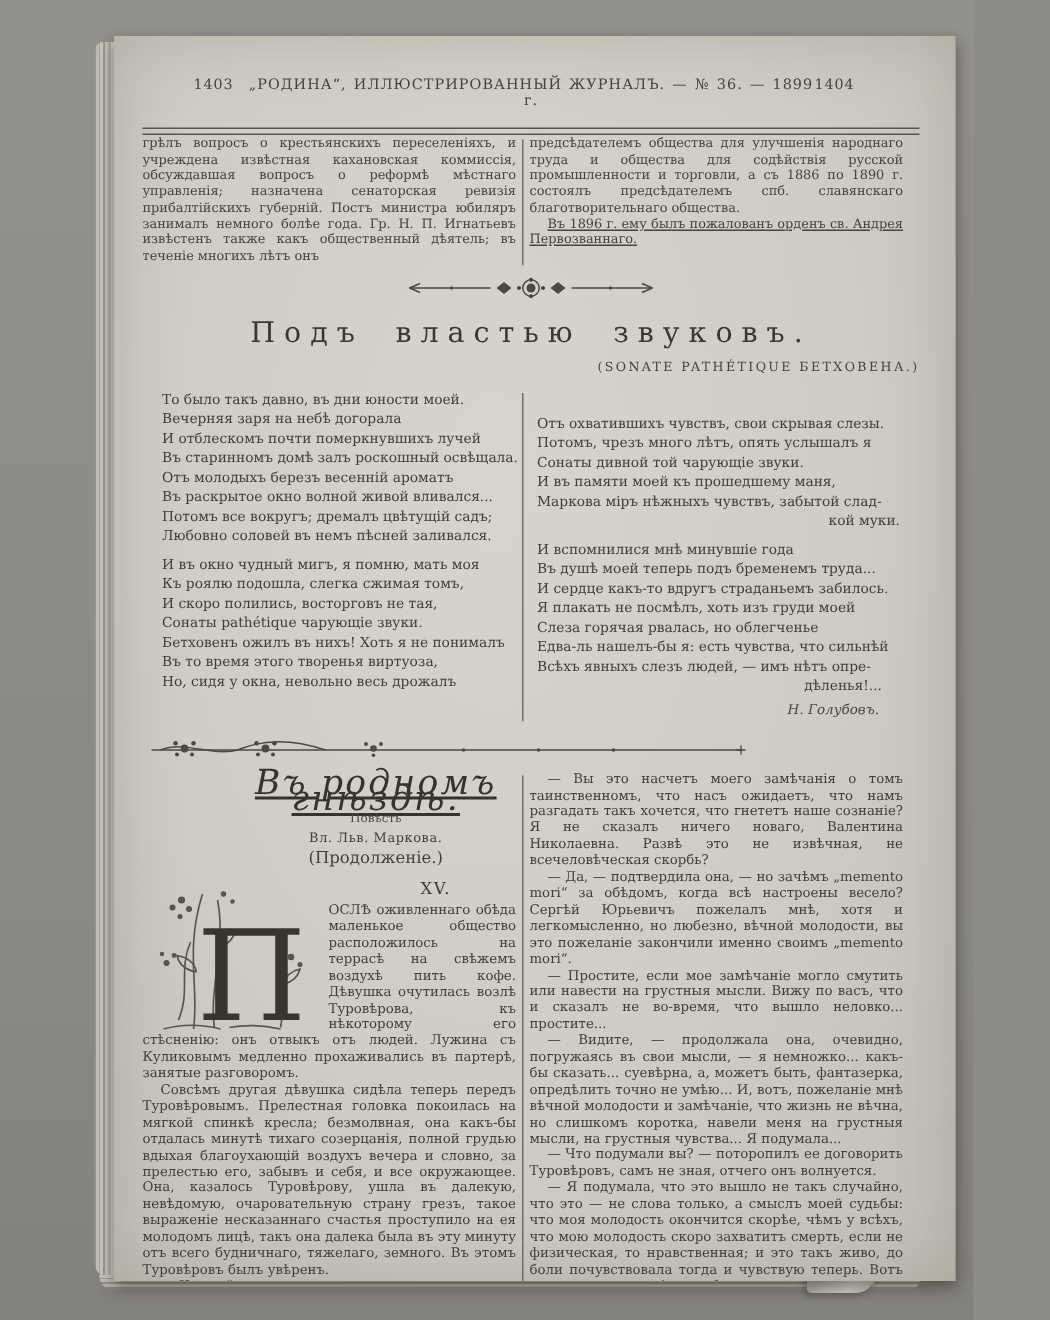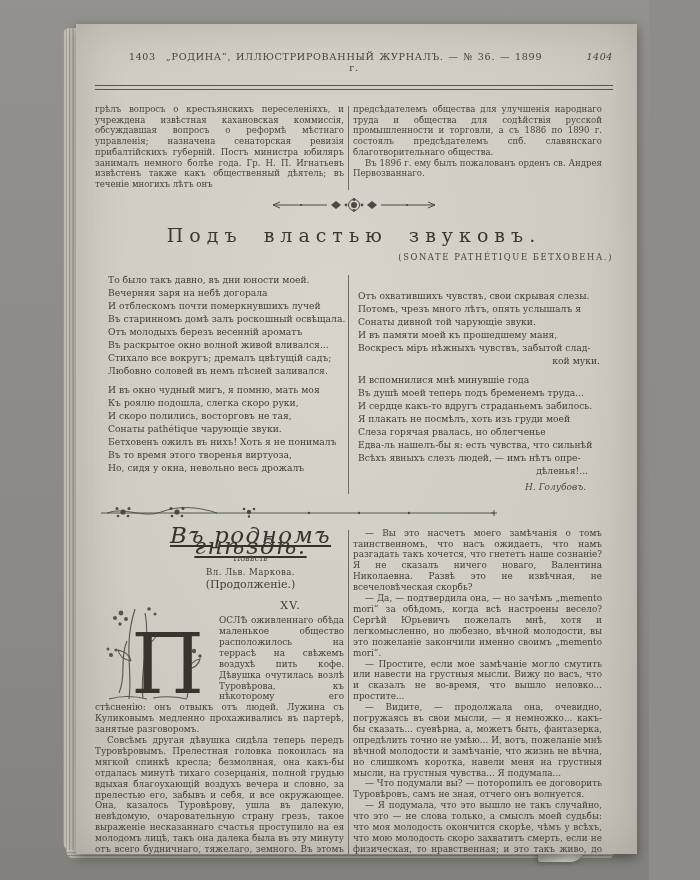--- a/index.html
+++ b/index.html
@@ -19,33 +19,33 @@
   .stack-bottom{position:absolute;left:66px;top:850px;width:548px;height:10px;
         background:repeating-linear-gradient(180deg,#c6c3bb 0 2px,#9c9a94 2px 3px,#bdbab2 3px 5px,#92908a 5px 6px,#b7b4ac 6px 8px,#8b8984 8px 10px);
         border-radius:0 0 10px 12px;transform:skewX(-1.5deg);}
   .curl{position:absolute;right:63px;top:838px;width:48px;height:24px;
         background:linear-gradient(315deg,#87857f 6px,#c6c3bb 8px,#d4d1c9 16px,#b2afa7 34px);
         border-radius:0 0 16px 3px;box-shadow:-2px 2px 4px rgba(40,38,32,.3);}
 
   
   .hdr{margin-top:27px;display:flex;align-items:baseline;font-size:9.5px;letter-spacing:.6px;color:#45433c;}
   .hdr .folio-l{width:70px;padding-left:34px;box-sizing:border-box;}
-  .hdr .folio-r{width:70px;text-align:right;font-style:italic;}
+  .hdr .folio-r{width:70px;}
   .hdr .mast{flex:1;text-align:center;font-size:9.6px;letter-spacing:.7px;word-spacing:1px;}
   .dbl-rule{margin-top:12px;height:3px;border-top:1px solid #56544d;border-bottom:1px solid #56544d;}
 
   
   .cols{display:flex;align-items:stretch;}
   .col{width:249px;}
   .vrule{width:1px;background:#6e6c64;margin:2px 4px 0 4px;flex:0 0 1px;}
 
   
-  .intro{margin-top:14px;font-size:8.6px;line-height:10.7px;text-align:justify;color:#46443d;}
+  .intro{margin-top:1px;font-size:8.6px;line-height:10.7px;text-align:justify;color:#46443d;}
   .intro p{margin:0;}
-  .intro p.ind{text-indent:1.4em;}
+  .intro p.ind{text-indent:1.4em;text-decoration:underline;}
 
   
   .orn1{display:block;margin:7px auto 0;}
   .orn2{display:block;margin:9px 0 0 4px;}
 
   
   .poem-title{margin:11px 0 0;text-align:center;font-weight:normal;font-size:19px;
               letter-spacing:6px;word-spacing:9px;color:#3a382f;}
   .poem-sub{margin-top:6px;text-align:right;font-size:8.4px;letter-spacing:1.6px;color:#46443d;}
   .poem{margin-top:11px;font-size:9.2px;line-height:13px;color:#403e37;}
@@ -121,37 +121,37 @@
     <div class="poem-sub">(SONATE PATHÉTIQUE БЕТХОВЕНА.)</div>
 
     <div class="cols poem">
       <div class="col pl">
         <div class="pline">То было такъ давно, въ дни юности моей.</div>
         <div class="pline">Вечерняя заря на небѣ догорала</div>
         <div class="pline">И отблескомъ почти померкнувшихъ лучей</div>
         <div class="pline">Въ старинномъ домѣ залъ роскошный освѣщала.</div>
         <div class="pline">Отъ молодыхъ березъ весенній ароматъ</div>
         <div class="pline">Въ раскрытое окно волной живой вливался...</div>
-        <div class="pline">Стихало все вокругъ; дремалъ цвѣтущій садъ;</div>
+        <div class="pline">Потомъ все вокругъ; дремалъ цвѣтущій садъ;</div>
         <div class="pline">Любовно соловей въ немъ пѣсней заливался.</div>
         <div class="pline gap">И въ окно чудный мигъ, я помню, мать моя</div>
-        <div class="pline">Къ роялю подошла, слегка скоро руки,</div>
+        <div class="pline">Къ роялю подошла, слегка сжимая томъ,</div>
         <div class="pline">И скоро полились, восторговъ не тая,</div>
         <div class="pline">Сонаты pathétique чарующіе звуки.</div>
         <div class="pline">Бетховенъ ожилъ въ нихъ! Хоть я не понималъ</div>
         <div class="pline">Въ то время этого творенья виртуоза,</div>
         <div class="pline">Но, сидя у окна, невольно весь дрожалъ</div>
       </div>
       <div class="vrule"></div>
       <div class="col pr">
         <div class="pline">Отъ охватившихъ чувствъ, свои скрывая слезы.</div>
         <div class="pline">Потомъ, чрезъ много лѣтъ, опять услышалъ я</div>
         <div class="pline">Сонаты дивной той чарующіе звуки.</div>
         <div class="pline">И въ памяти моей къ прошедшему маня,</div>
-        <div class="pline">Воскресъ міръ нѣжныхъ чувствъ, забытой слад-</div>
+        <div class="pline">Маркова міръ нѣжныхъ чувствъ, забытой слад-</div>
         <div class="pline turn">кой муки.</div>
         <div class="pline gap">И вспомнилися мнѣ минувшіе года</div>
         <div class="pline">Въ душѣ моей теперь подъ бременемъ труда...</div>
         <div class="pline">И сердце какъ-то вдругъ страданьемъ забилось.</div>
         <div class="pline">Я плакать не посмѣлъ, хоть изъ груди моей</div>
         <div class="pline">Слеза горячая рвалась, но облегченье</div>
         <div class="pline">Едва-ль нашелъ-бы я: есть чувства, что сильнѣй</div>
         <div class="pline">Всѣхъ явныхъ слезъ людей, — имъ нѣтъ опре-</div>
         <div class="pline turn2">дѣленья!...</div>
         <div class="signature">Н. Голубовъ.</div>

